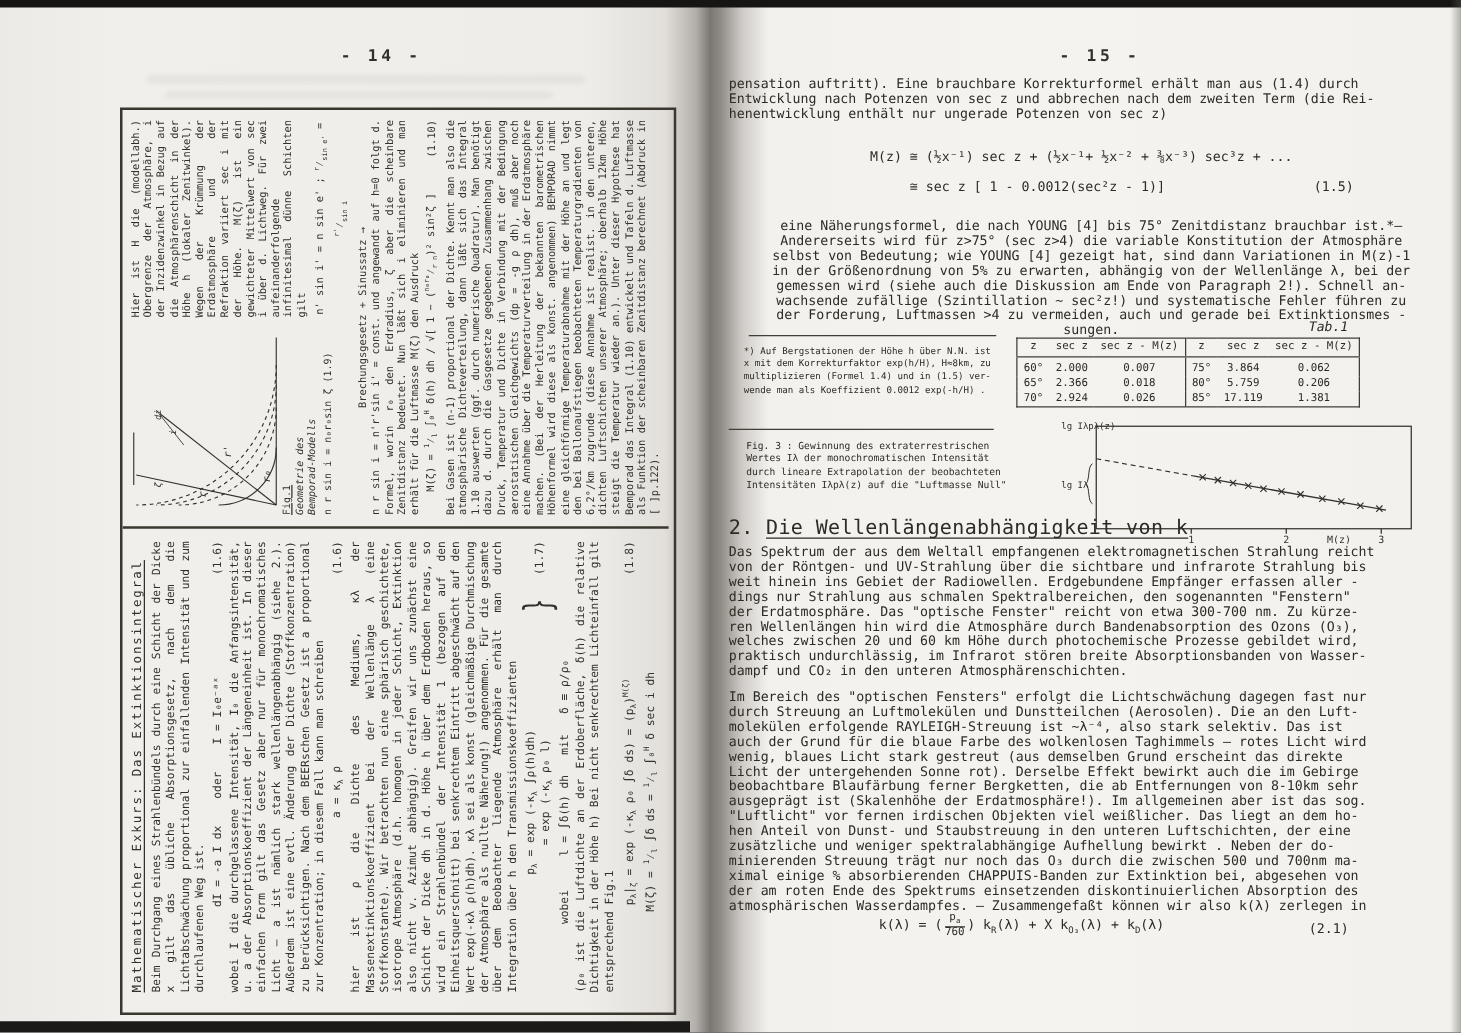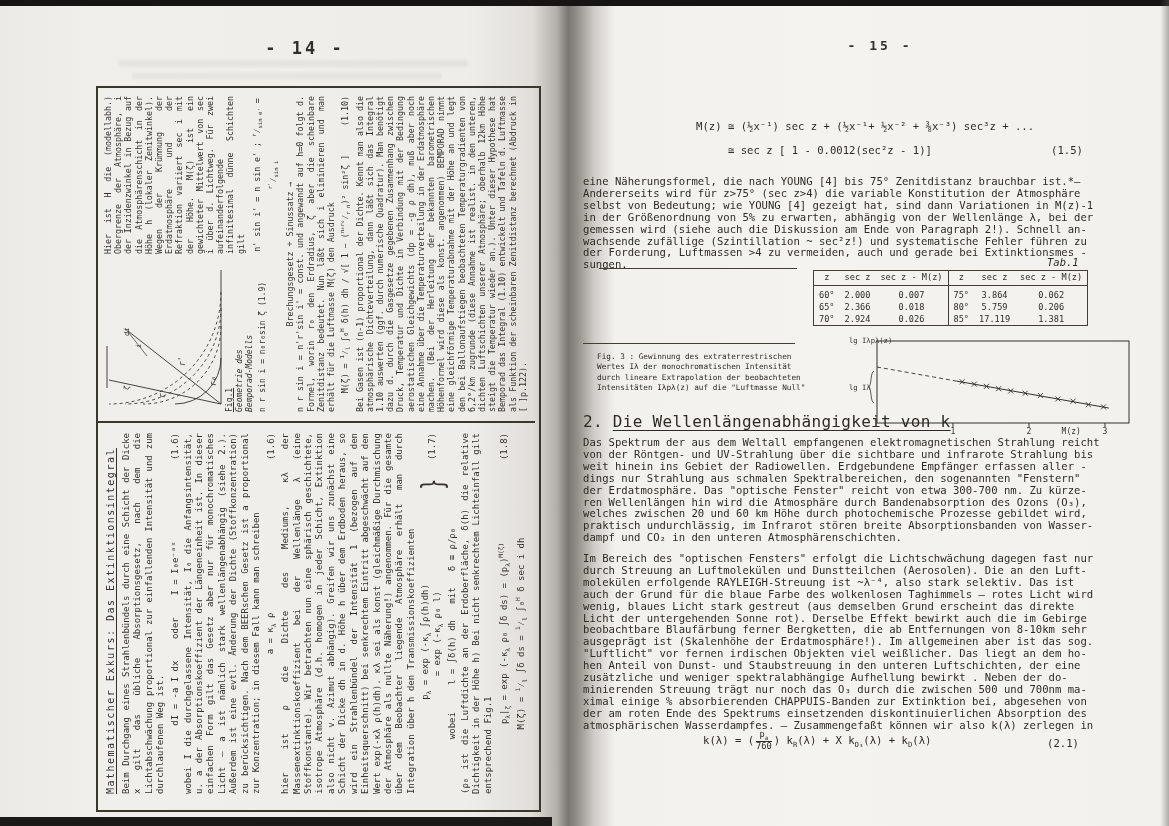--- a/index.html
+++ b/index.html
@@ -13,21 +13,21 @@
       #f2f1ed 52.6%, #f4f3ef 70%, #f2f1ed 100%);
   }
   .bar-top{position:absolute;top:0;left:0;width:100%;height:6px;background:#161513;}
   .bar-bottom{position:absolute;left:0;top:817px;width:552px;height:9px;background:#1b1a18;}
   .edge-right{position:absolute;right:0;top:0;width:9px;height:100%;
     background:linear-gradient(90deg,rgba(0,0,0,0),rgba(90,88,84,.45));}
   .ghost{position:absolute;background:#8a867e;opacity:.10;filter:blur(1.5px);border-radius:2px;}
 
   
   .hdr14{position:absolute;left:240px;top:38px;width:130px;text-align:center;
-    font-size:17px;letter-spacing:3px;font-weight:bold;color:#33302a;}
+    font-size:13px;letter-spacing:3px;font-weight:bold;color:#33302a;}
   .box14{position:absolute;left:96px;top:86px;width:441px;height:722px;
     border:2px solid #3a372f;}
   .rot{position:absolute;left:0;top:0;width:718px;height:437px;
     transform-origin:0 0;transform:rotate(-90deg) translateX(-718px);
     display:flex;overflow:hidden;color:#33302a;}
   .col-l{width:361px;padding:7px 10px 2px 12px;border-right:2px solid #3a372f;overflow:hidden;}
   .col-r{flex:1;padding:5px 8px 2px 9px;overflow:hidden;}
   .x-title{font-size:10px;letter-spacing:1.5px;margin-bottom:5px;white-space:nowrap;
     text-decoration:underline;text-underline-offset:2px;}
   .x-p{font-size:9px;line-height:11.4px;text-align:justify;}
@@ -156,37 +156,44 @@
         </div>
         <div class="x-p small">Bei Gasen ist (n-1) proportional der Dichte. Kennt man also die atmosphärische Dichteverteilung, dann läßt sich das Integral 1.10 auswerten (ggf. durch numerische Quadratur). Man benötigt dazu d. durch die Gasgesetze gegebenen Zusammenhang zwischen Druck, Temperatur und Dichte in Verbindung mit der Bedingung aerostatischen Gleichgewichts (dp = -g ρ dh), muß aber noch eine Annahme über die Temperaturverteilung in der Erdatmosphäre machen. (Bei der Herleitung der bekannten barometrischen Höhenformel wird diese als konst. angenommen) BEMPORAD nimmt eine gleichförmige Temperaturabnahme mit der Höhe an und legt den bei Ballonaufstiegen beobachteten Temperaturgradienten von 6,2°/km zugrunde (diese Annahme ist realist. in den unteren, dichten Luftschichten unserer Atmosphäre; oberhalb 12km Höhe steigt die Temperatur wieder an.). Unter dieser Hypothese hat Bemporad das Integral (1.10) entwickelt und Tafeln d. Luftmasse als Funktion der scheinbaren Zenitdistanz berechnet (Abdruck in [ ]p.122).</div>
       </div>
 
     </div>
   </div>
 
   <div class="page15">
     <div class="hdr15">- 15 -</div>
 
+    <div class="blk" style="left:8px;top:62px;width:580px;">pensation auftritt). Eine brauchbare Korrekturformel erhält man aus (1.4) durch
+Entwicklung nach Potenzen von sec z und abbrechen nach dem zweiten Term (die Rei-
+henentwicklung enthält nur ungerade Potenzen von sec z)</div>
 
     <div class="eqblk" style="left:88px;top:120px;line-height:12px;">M(z) ≅ (½x⁻¹) sec z + (½x⁻¹+ ½x⁻² + ⅜x⁻³) sec³z + ...
 
      ≅ sec z [ 1 - 0.0012(sec²z - 1)]</div>
     <div class="eqno15" style="left:476px;top:144px;">(1.5)</div>
 
-    <div class="blk" style="left:8px;top:176px;width:580px;">eine Näherungsformel, die nach YOUNG [4] bis 75° Zenitdistanz brauchbar ist.*—
+    <div class="blk" style="left:8px;top:176px;width:580px;text-align:center;">eine Näherungsformel, die nach YOUNG [4] bis 75° Zenitdistanz brauchbar ist.*—
 Andererseits wird für z&gt;75° (sec z&gt;4) die variable Konstitution der Atmosphäre
 selbst von Bedeutung; wie YOUNG [4] gezeigt hat, sind dann Variationen in M(z)-1
 in der Größenordnung von 5% zu erwarten, abhängig von der Wellenlänge λ, bei der
 gemessen wird (siehe auch die Diskussion am Ende von Paragraph 2!). Schnell an-
 wachsende zufällige (Szintillation ~ sec²z!) und systematische Fehler führen zu
 der Forderung, Luftmassen &gt;4 zu vermeiden, auch und gerade bei Extinktionsmes -
 sungen.</div>
     <div class="tab-label" style="left:472px;top:256px;">Tab.1</div>
 
     <div class="rule" style="left:24px;top:268px;width:198px;"></div>
+    <div class="fnote" style="left:20px;top:276px;">*) Auf Bergstationen der Höhe h über N.N. ist
+x mit dem Korrekturfaktor exp(h/H), H≈8km, zu
+multiplizieren (Formel 1.4) und in (1.5) ver-
+wende man als Koeffizient 0.0012 exp(-h/H) .</div>
     <div class="rule" style="left:8px;top:343px;width:212px;"></div>
 
     <table class="airmass">
       <thead>
         <tr>
           <th>z</th>
           <th>sec z</th>
           <th>sec z - M(z)</th>
           <th class="sep">z</th>
           <th>sec z</th>

